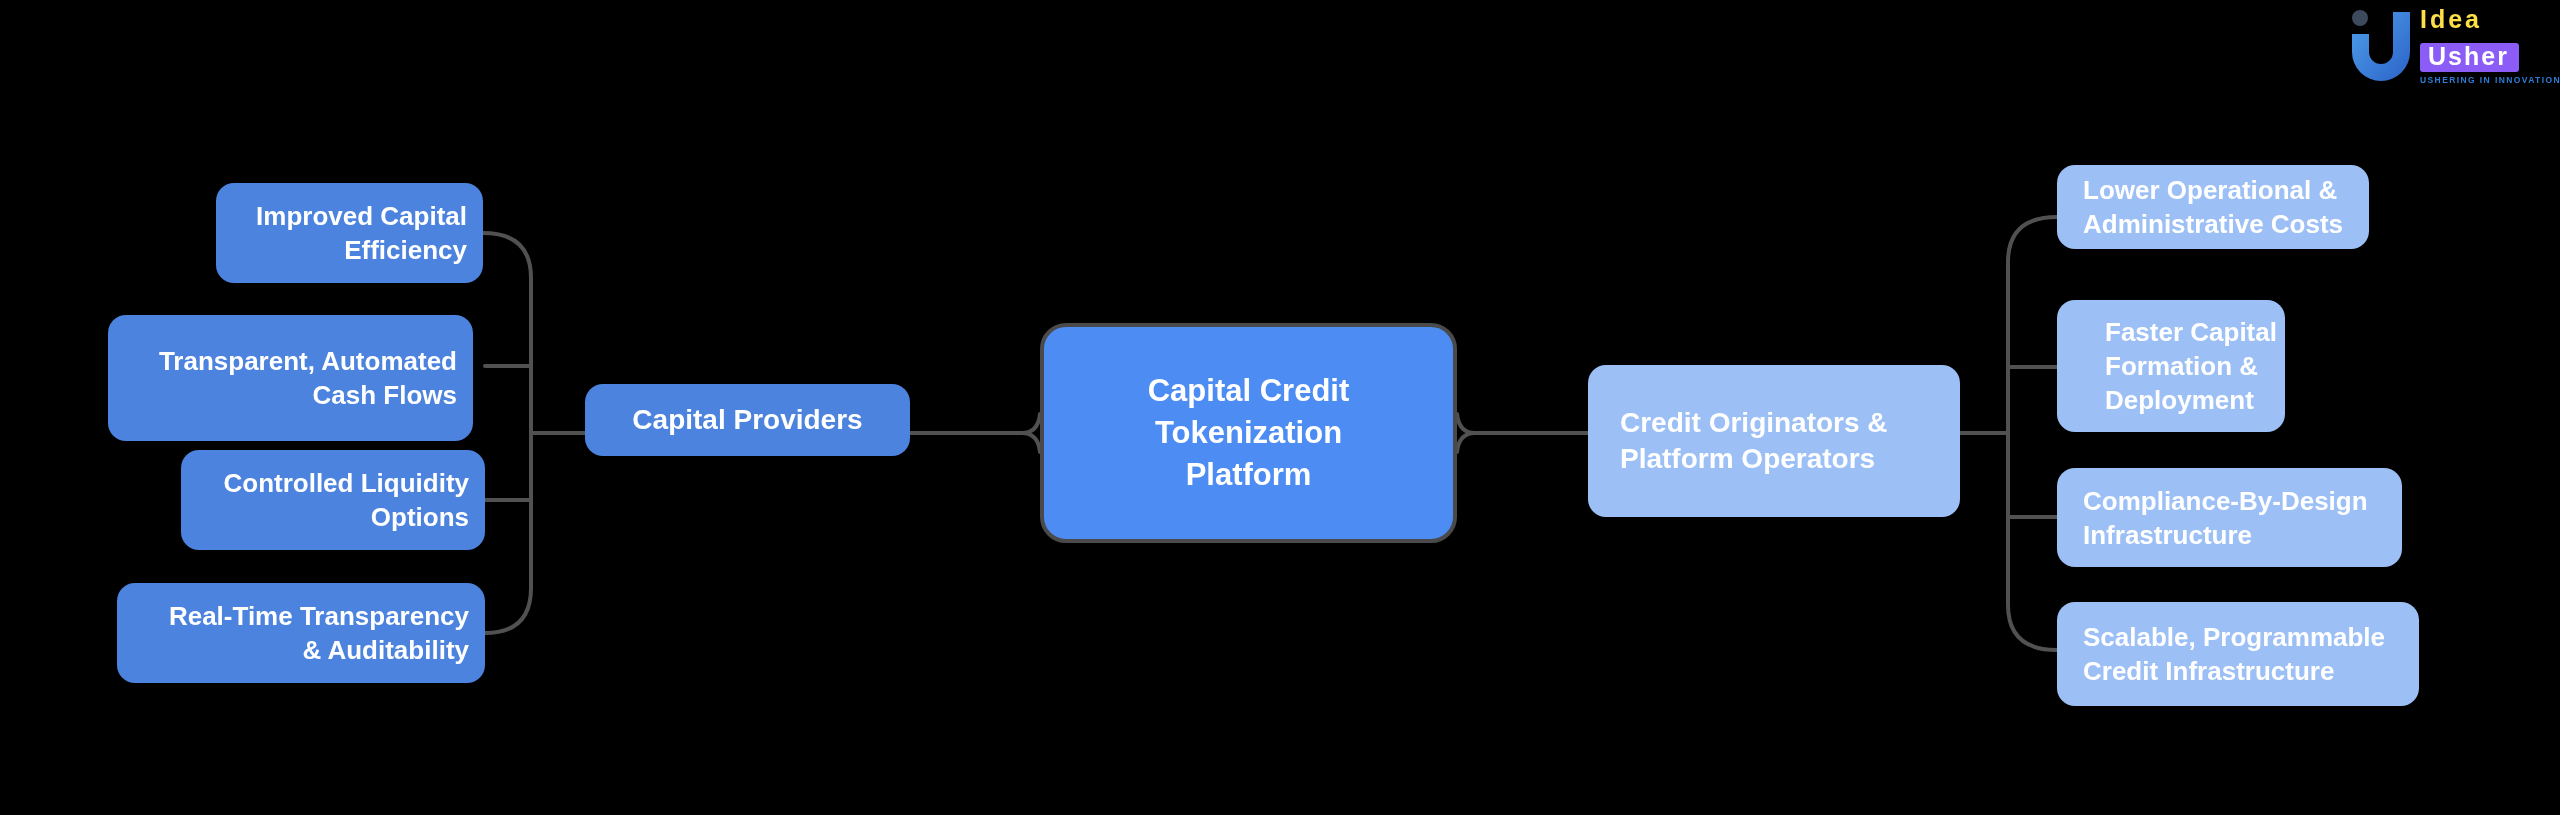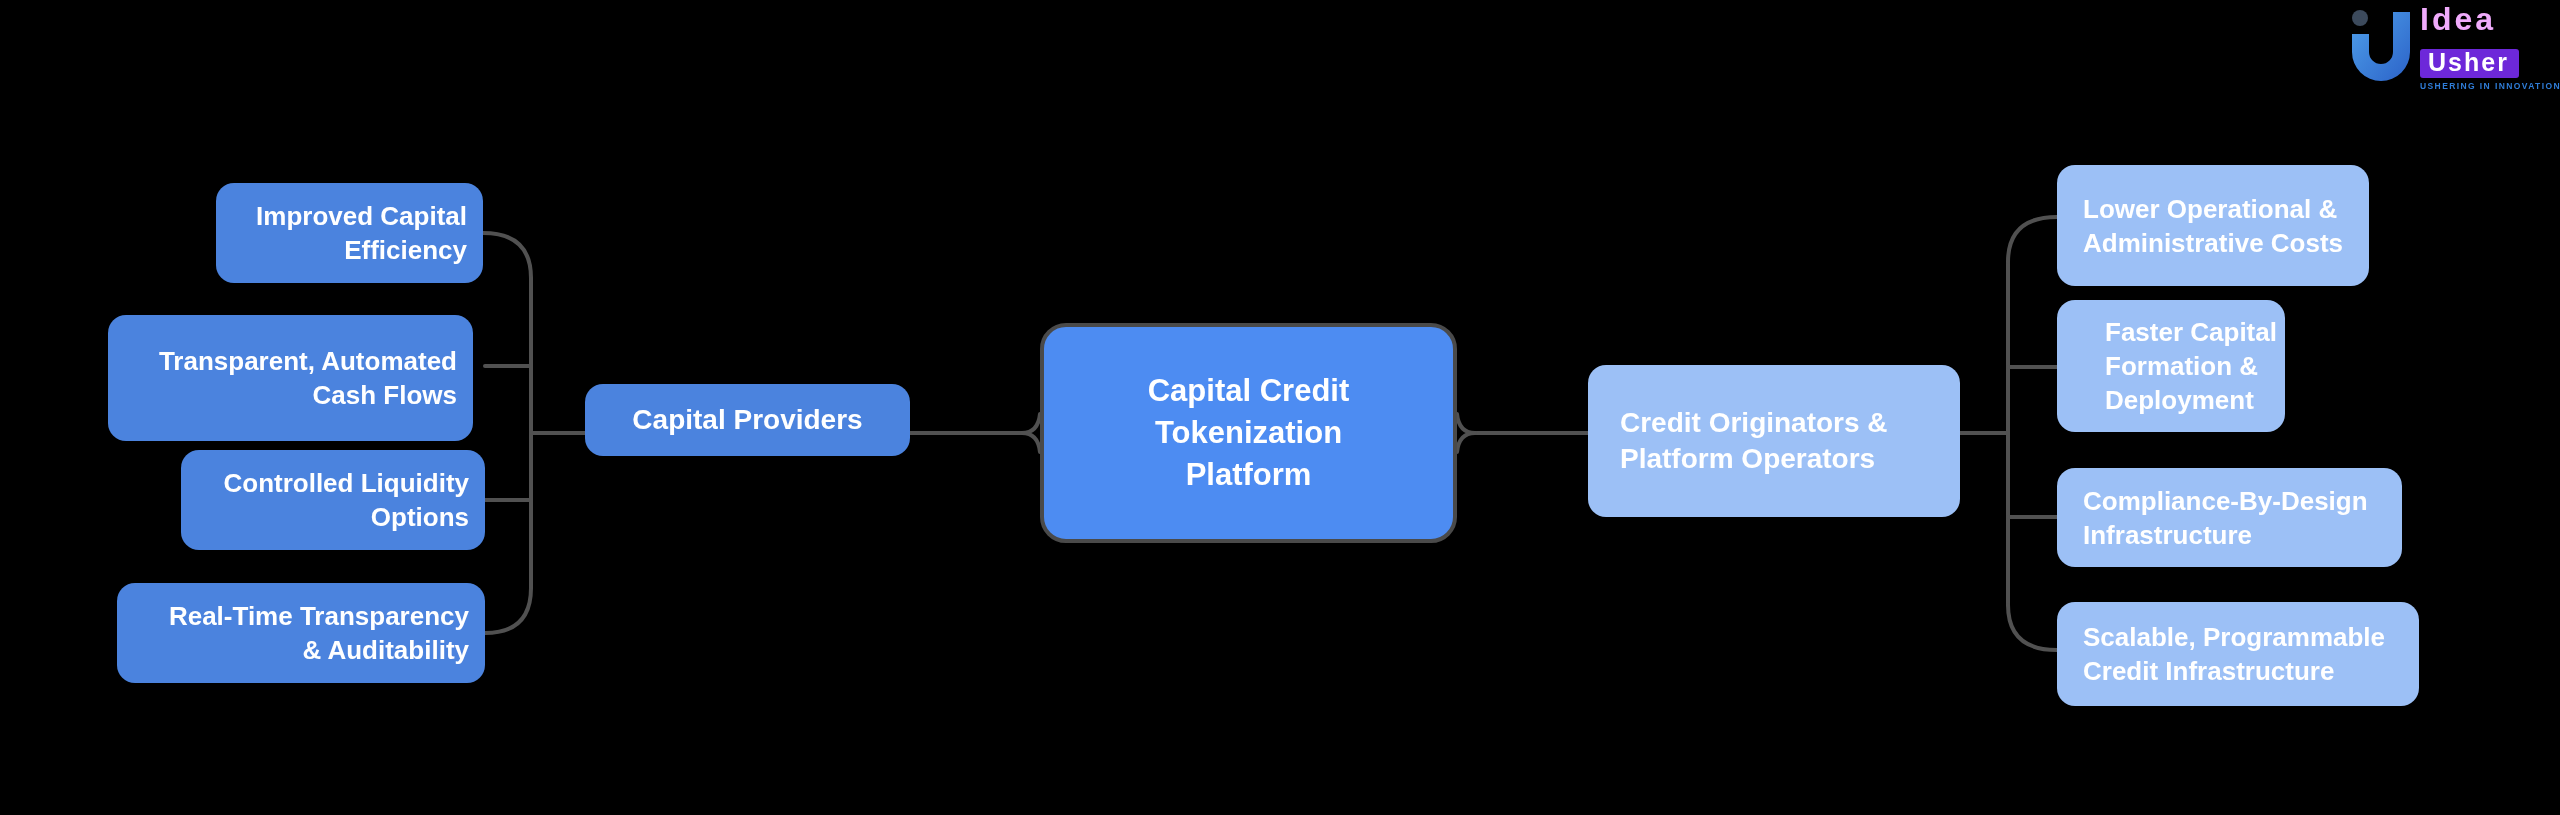--- a/index.html
+++ b/index.html
@@ -56,21 +56,21 @@
   #node-rparent { left: 1588px; top: 365px; width: 372px; height: 152px; padding-left: 32px; }
   
   #node-center {
     left: 1040px; top: 323px; width: 417px; height: 220px;
     background: #4d8cf2;
     border: 4px solid #4a4a4a;
     border-radius: 26px;
     font-size: 31px; line-height: 42px;
   }
   
-  #leaf-r1 { left: 2057px; top: 165px; width: 312px; height: 121px; }
+  #leaf-r1 { left: 2057px; top: 165px; width: 312px; height: 84px; }
   #leaf-r2 { left: 2057px; top: 300px; width: 228px; height: 132px; padding-left: 48px; }
   #leaf-r3 { left: 2057px; top: 468px; width: 345px; height: 99px;  }
   #leaf-r4 { left: 2057px; top: 602px; width: 362px; height: 104px; }
 
   
   #logo {
     position: absolute;
     left: 2340px; top: 2px;
     width: 218px; height: 84px;
   }
@@ -78,30 +78,30 @@
     position: absolute;
     left: 8px; top: 6px;
     width: 66px; height: 74px;
   }
   #logo-text {
     position: absolute;
     left: 80px; top: 4px;
   }
   #logo-brand-top {
     display: block;
-    color: #f0abfc;
-    font-size: 32px;
+    color: #fde047;
+    font-size: 25px;
     line-height: 27px;
     font-weight: 700;
     letter-spacing: 3px;
   }
   #logo-brand-bottom {
     display: inline-block;
-    margin-top: 16px;
-    background: #6d28d9;
+    margin-top: 10px;
+    background: #8b5cf6;
     color: #ffffff;
     font-size: 25px;
     line-height: 27px;
     font-weight: 700;
     letter-spacing: 2px;
     padding: 0 10px 2px 8px;
     border-radius: 3px;
   }
   #logo-tagline {
     display: block;

